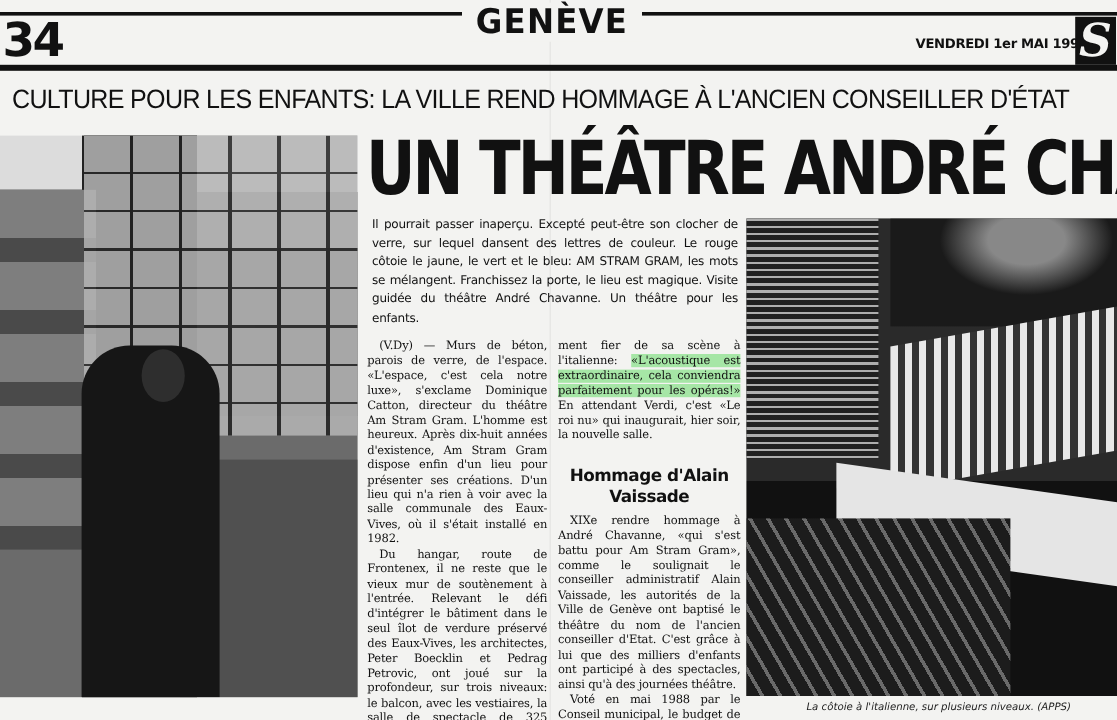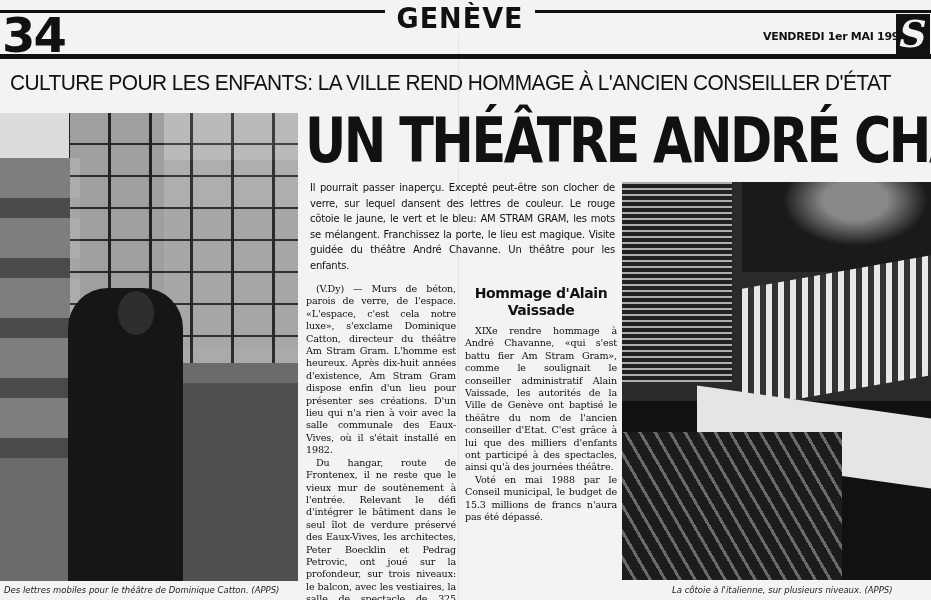--- a/index.html
+++ b/index.html
@@ -3,21 +3,21 @@
 <meta charset="utf-8">
 <style>
   * { box-sizing: border-box; margin: 0; padding: 0; }
   body { width: 931px; height: 600px; background: #f2f2f0; overflow: hidden; font-family: "DejaVu Serif", serif; color: #111; position: relative; }
   .page { position: absolute; left: 0; top: 0; width: 931px; height: 600px; background: #f3f3f1; }
 
   
   .rule-top { position: absolute; left: 0; top: 10px; width: 931px; height: 3px; background: #111; }
   .rule-bottom { position: absolute; left: 0; top: 54px; width: 931px; height: 5px; background: #111; }
   .section-title { position: absolute; left: 385px; top: 3px; width: 150px; text-align: center; background: #f3f3f1; font-family: "DejaVu Sans", sans-serif; font-weight: bold; font-size: 27px; letter-spacing: 1px; transform: scaleY(1.05); }
-  .page-number { position: absolute; left: 2px; top: 16px; font-family: "DejaVu Sans", sans-serif; font-weight: bold; font-size: 48px; letter-spacing: -2px; line-height: 38px; }
+  .page-number { position: absolute; left: 2px; top: 16px; font-family: "DejaVu Sans", sans-serif; font-weight: bold; font-size: 39px; letter-spacing: -2px; line-height: 38px; }
   .issue-date { position: absolute; left: 763px; top: 30px; font-family: "DejaVu Sans", sans-serif; font-weight: bold; font-size: 11px; letter-spacing: -0.3px; }
   .logo { position: absolute; left: 896px; top: 14px; width: 34px; height: 40px; background: #111; color: #f3f3f1; font-family: "DejaVu Serif", serif; font-weight: bold; font-size: 38px; line-height: 40px; text-align: center; font-style: italic; }
 
   
   .kicker { position: absolute; left: 10px; top: 70px; width: 915px; font-family: "Liberation Sans", sans-serif; font-size: 22px; letter-spacing: -0.6px; white-space: nowrap; transform: scaleX(0.95); transform-origin: left; }
   .headline { position: absolute; left: 305px; top: 106px; width: 626px; font-family: "DejaVu Sans", sans-serif; font-weight: bold; font-size: 62px; line-height: 70px; letter-spacing: -3px; white-space: nowrap; transform: scaleX(0.82); transform-origin: left; }
 
   
   .photo { position: absolute; overflow: hidden; }
   .photo-left { left: 0; top: 113px; width: 298px; height: 468px;
@@ -51,21 +51,21 @@
   
   .chapeau { position: absolute; left: 310px; top: 180px; width: 305px; font-family: "DejaVu Sans", sans-serif; font-size: 10px; line-height: 15.6px; text-align: justify; letter-spacing: -0.2px; }
 
   
   .col { position: absolute; top: 283px; width: 150px; font-family: "DejaVu Serif", serif; font-size: 9.6px; line-height: 12.4px; text-align: justify; letter-spacing: -0.15px; }
   .col p { text-indent: 10px; }
   .col-1 { left: 306px; }
   .col-2 { left: 465px; width: 152px; }
   .col b { font-weight: normal; }
   .highlight { background: #a6e6a6; }
-  .subhead { font-family: "DejaVu Sans", sans-serif; font-weight: bold; font-size: 14px; line-height: 17px; text-align: center; margin: 2px 0 6px 0; letter-spacing: -0.4px; text-indent: 0 !important; }
+  .subhead { font-family: "DejaVu Sans", sans-serif; font-weight: bold; font-size: 14px; line-height: 17px; text-align: center; margin: 19px 0 6px 0; letter-spacing: -0.4px; text-indent: 0 !important; }
   .fold { position: absolute; left: 458px; top: 0; width: 1px; height: 600px; background: rgba(0,0,0,0.06); }
 </style>
 </head>
 <body>
 
 <div class="page">
   <div class="fold"></div>
 
   <div class="rule-top"></div>
   <div class="section-title">GENÈVE</div>
@@ -77,33 +77,33 @@
   <div class="kicker">CULTURE POUR LES ENFANTS: LA VILLE REND HOMMAGE À L'ANCIEN CONSEILLER D'ÉTAT</div>
   <div class="headline">UN THÉÂTRE ANDRÉ CHAVANNE</div>
 
   <div class="photo photo-left">
     <div class="building"></div>
     <div class="scaffold"></div>
     <div class="wall"></div>
     <div class="man"></div>
     <div class="head"></div>
   </div>
-  <div class="caption caption-left">Des lettres mobiles pour le théâtre de Dominique Catton. (APPS)</div>
 
   <div class="chapeau">Il pourrait passer inaperçu. Excepté peut-être son clocher de verre, sur lequel dansent des lettres de couleur. Le rouge côtoie le jaune, le vert et le bleu: AM STRAM GRAM, les mots se mélangent. Franchissez la porte, le lieu est magique. Visite guidée du théâtre André Chavanne. Un théâtre pour les enfants.</div>
 
   <div class="col col-1">
     <p><b>(V.Dy)</b><span> — Murs de béton, parois de verre, de l'espace. </span><b>«L'espace, c'est cela notre luxe»</b><span>, s'exclame Dominique Catton, directeur du théâtre Am Stram Gram. L'homme est heureux. Après dix-huit années d'existence, Am Stram Gram dispose enfin d'un lieu pour présenter ses créations. D'un lieu qui n'a rien à voir avec la salle communale des Eaux-Vives, où il s'était installé en 1982.</span></p>
     <p>Du hangar, route de Frontenex, il ne reste que le vieux mur de soutènement à l'entrée. Relevant le défi d'intégrer le bâtiment dans le seul îlot de verdure préservé des Eaux-Vives, les architectes, Peter Boecklin et Pedrag Petrovic, ont joué sur la profondeur, sur trois niveaux: le balcon, avec les vestiaires, la salle de spectacle de 325 places et le sous-sol avec la machinerie et les loges des artistes. C'est le dernier théâtre construit à Genève depuis celui de la Comédie, à la fin du XIXe siècle.</p>
 
   </div>
 
   <div class="col col-2">
+    <p style="text-indent:0"><span>ment fier de sa scène à l'italienne: </span><b class="highlight">«L'acoustique est extraordinaire, cela conviendra parfaitement pour les opéras!»</b><span> En attendant Verdi, c'est «Le roi nu» qui inaugurait, hier soir, la nouvelle salle.</span></p>
     <div class="subhead">Hommage d'Alain Vaissade</div>
-    <p><span>XIXe rendre hommage à André Chavanne, </span><b>«qui s'est battu fier Am Stram Gram»</b><span>, comme le soulignait le conseiller administratif Alain Vaissade, les autorités de la Ville de Genève ont baptisé le théâtre du nom de l'ancien conseiller d'Etat. C'est grâce à lui que des milliers d'enfants ont participé à des spectacles, ainsi qu'à des journées théâtre.</span></p>
+    <p><span>XIXe rendre hommage à André Chavanne, </span><b>«qui s'est battu pour Am Stram Gram»</b><span>, comme le soulignait le conseiller administratif Alain Vaissade, les autorités de la Ville de Genève ont baptisé le théâtre du nom de l'ancien conseiller d'Etat. C'est grâce à lui que des milliers d'enfants ont participé à des spectacles, ainsi qu'à des journées théâtre.</span></p>
     <p><span>Voté en mai 1988 par le Conseil municipal, le budget de 15.3 millions de francs n'aura pas été dépassé. </span></p>
   </div>
 
   <div class="photo photo-right">
     <div class="lights"></div>
     <div class="ceiling"></div>
     <div class="balcony"></div>
     <div class="stage"></div>
     <div class="seats"></div>
   </div>

